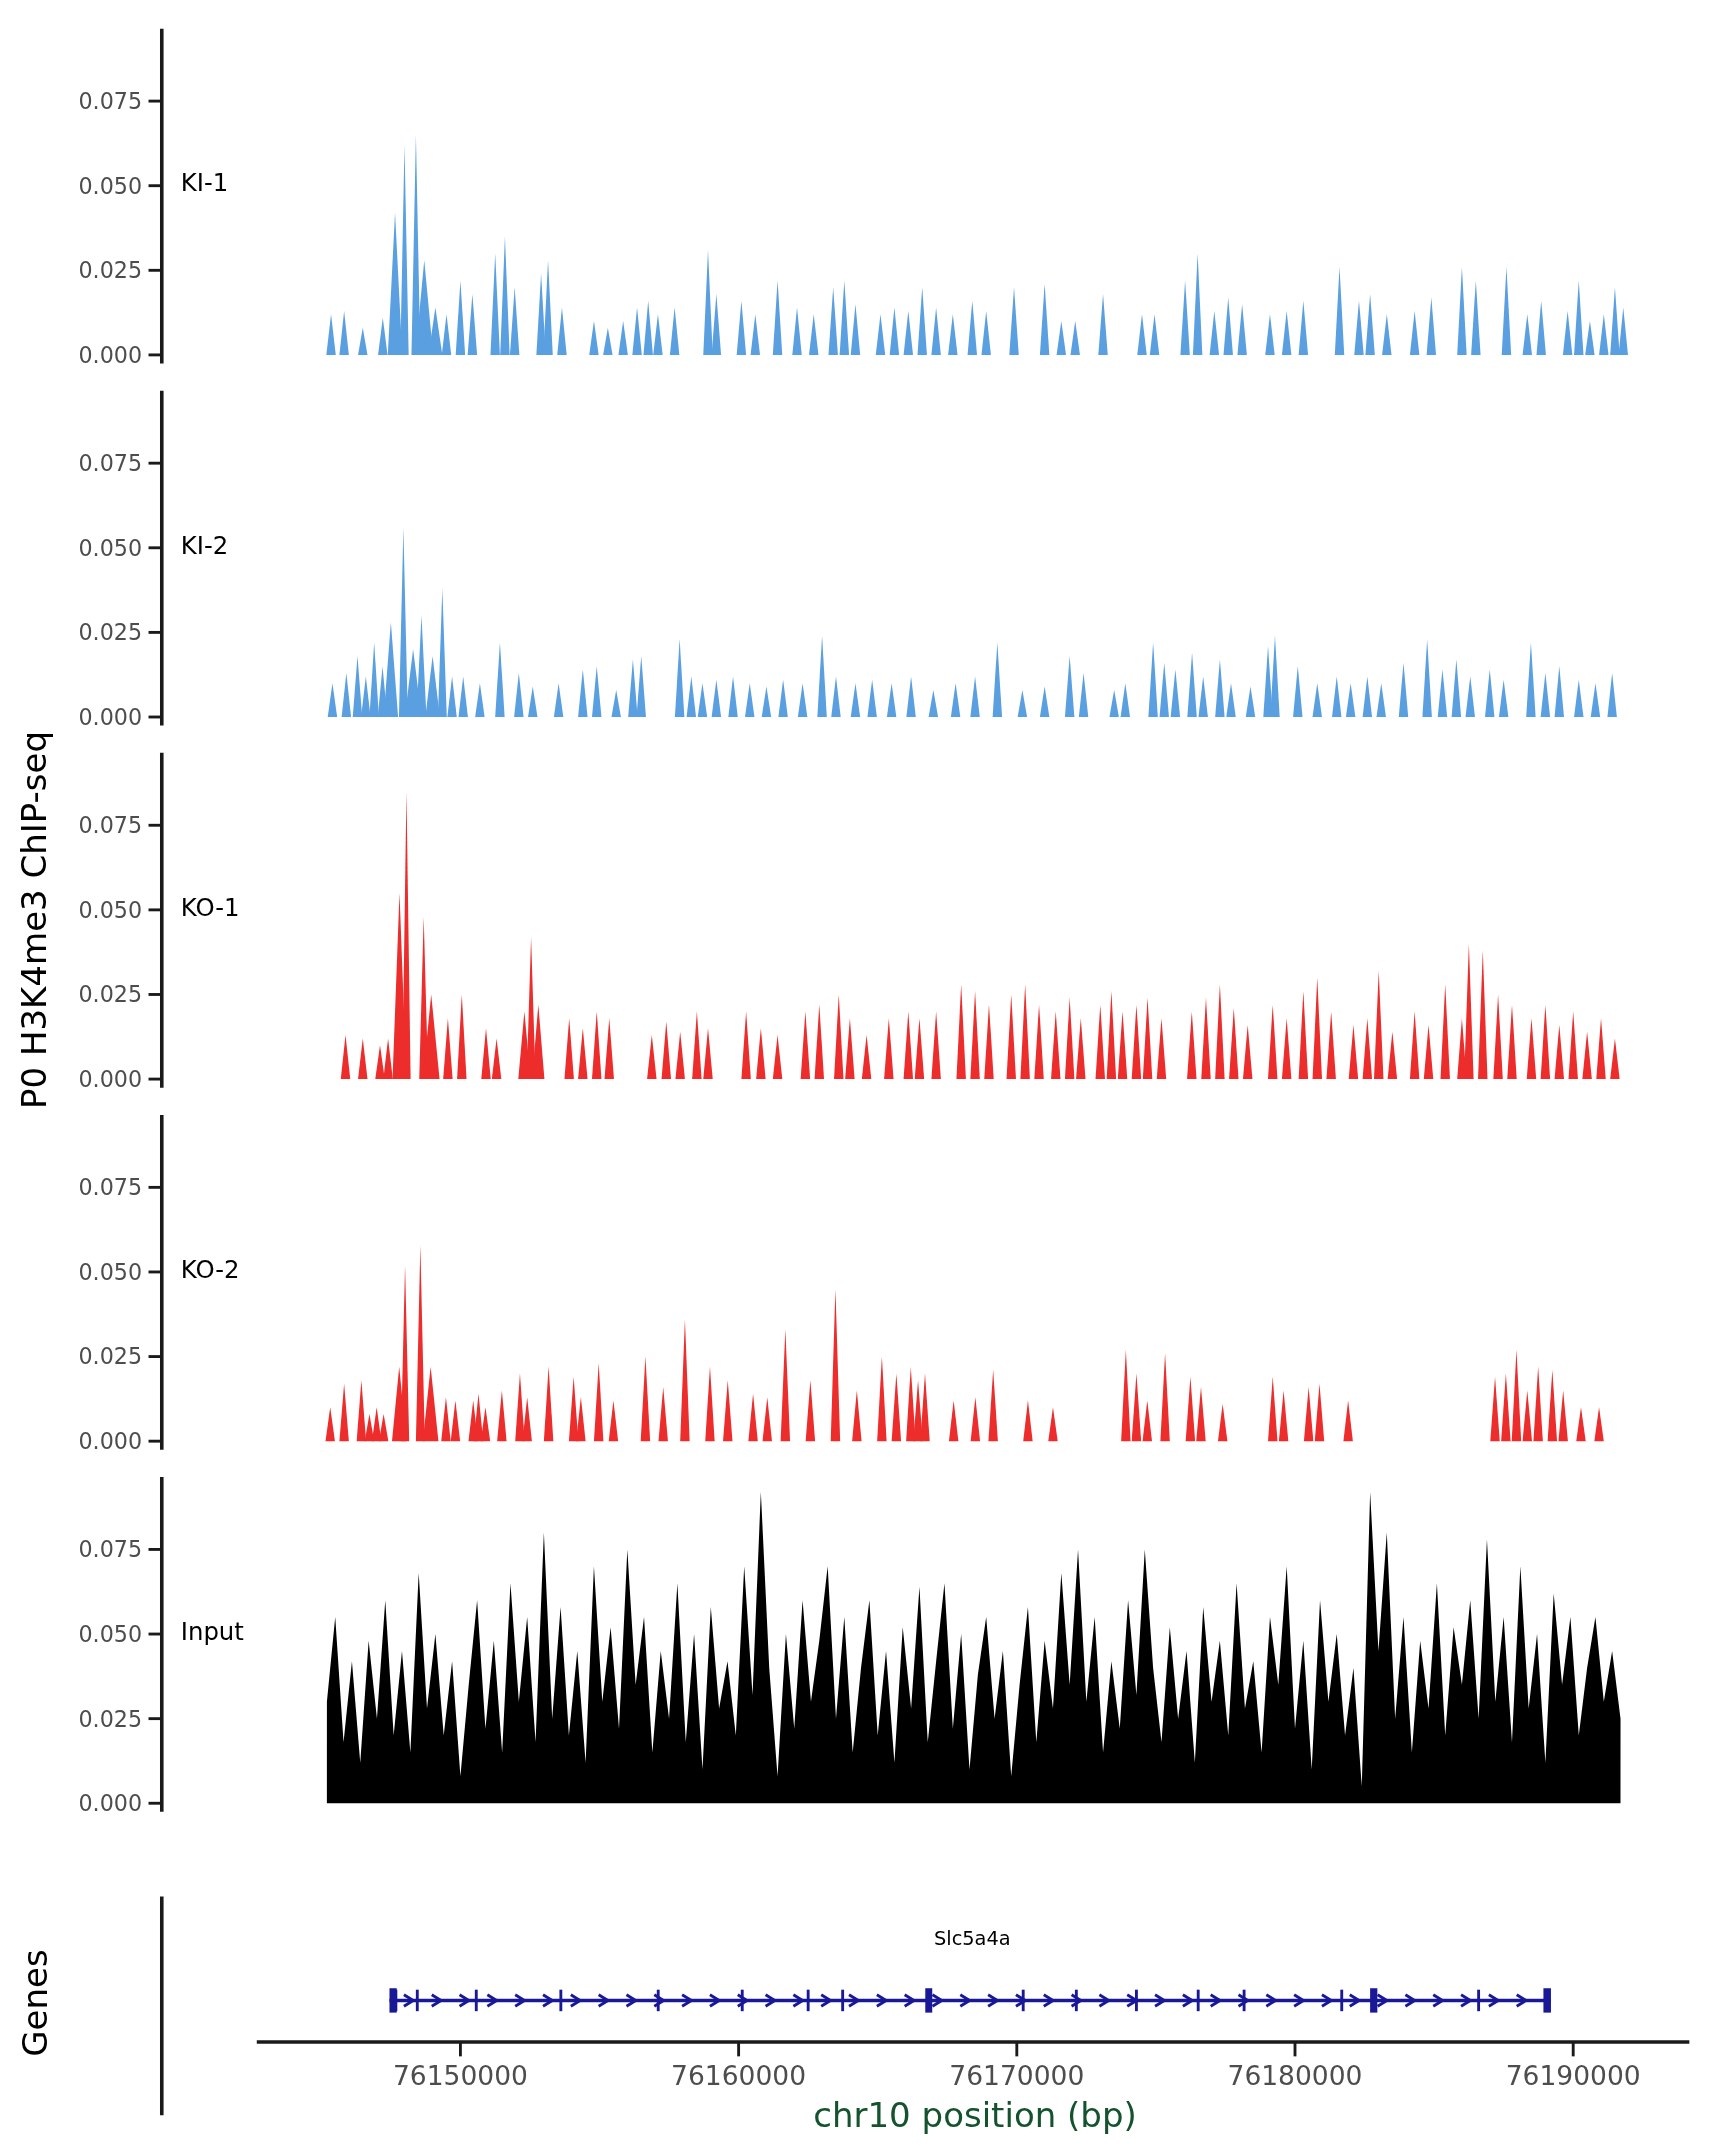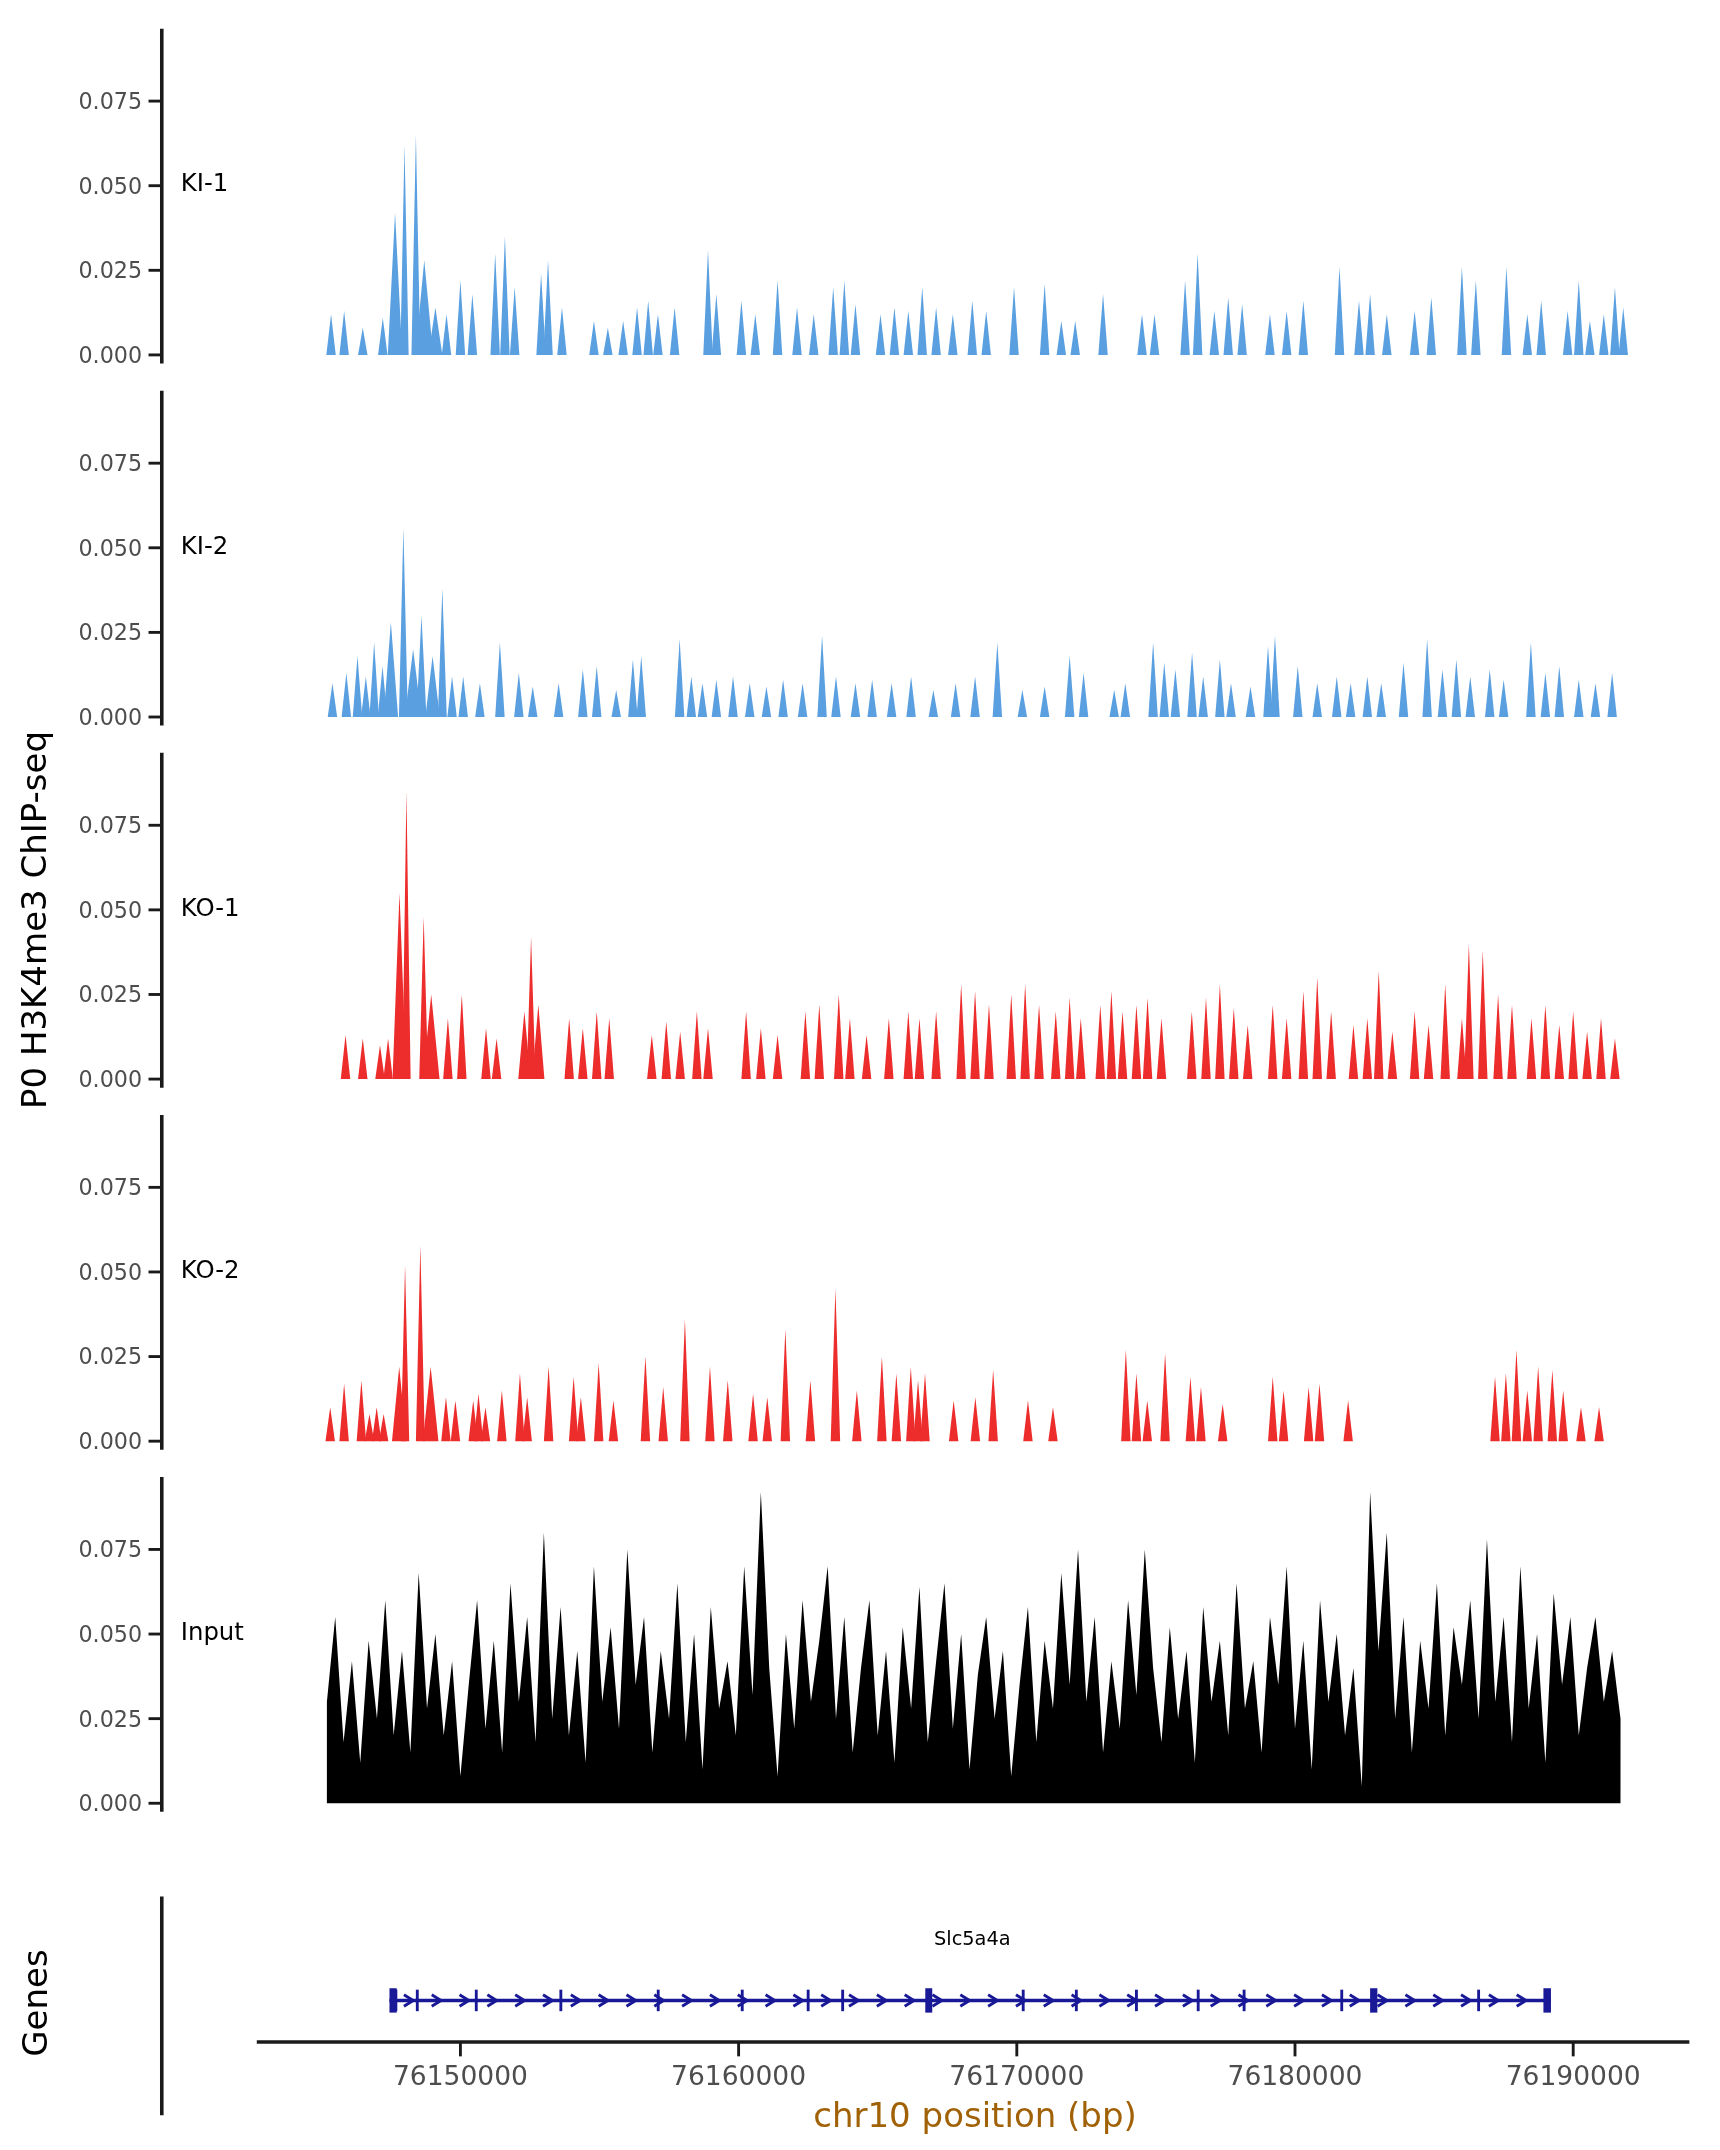--- a/index.html
+++ b/index.html
@@ -4,21 +4,21 @@
 <style>
   html,body{margin:0;padding:0;background:#fff;}
   .fig{position:relative;width:1721px;height:2151px;background:#fff;overflow:hidden;
        font-family:"DejaVu Sans","Liberation Sans",sans-serif;}
   .fig svg{position:absolute;left:0;top:0;}
   .ylab{position:absolute;transform:rotate(-90deg);transform-origin:center center;
         font-size:34px;color:#000;white-space:nowrap;}
   .ylab.main{left:-188px;top:900px;width:444px;text-align:center;}
   .ylab.genes{left:-44px;top:1983px;width:158px;text-align:center;}
   .xtitle{position:absolute;left:258px;top:2095px;width:1434px;text-align:center;
-          font-size:34px;color:#a16207;}
+          font-size:34px;color:#14532d;}
   text.ytick{font-family:"DejaVu Sans","Liberation Sans",sans-serif;font-size:31px;fill:#4d4d4d;}
   text.xtick{font-family:"DejaVu Sans","Liberation Sans",sans-serif;font-size:37px;fill:#4d4d4d;}
   text.tlabel{font-family:"DejaVu Sans","Liberation Sans",sans-serif;font-size:34px;fill:#000;}
   text.glabel{font-family:"DejaVu Sans","Liberation Sans",sans-serif;font-size:27px;fill:#000;}
 </style>
 </head>
 <body>
 
 <div class="fig">
   <svg id="plot" width="1721" height="2151" viewBox="0 0 2400 3000">

